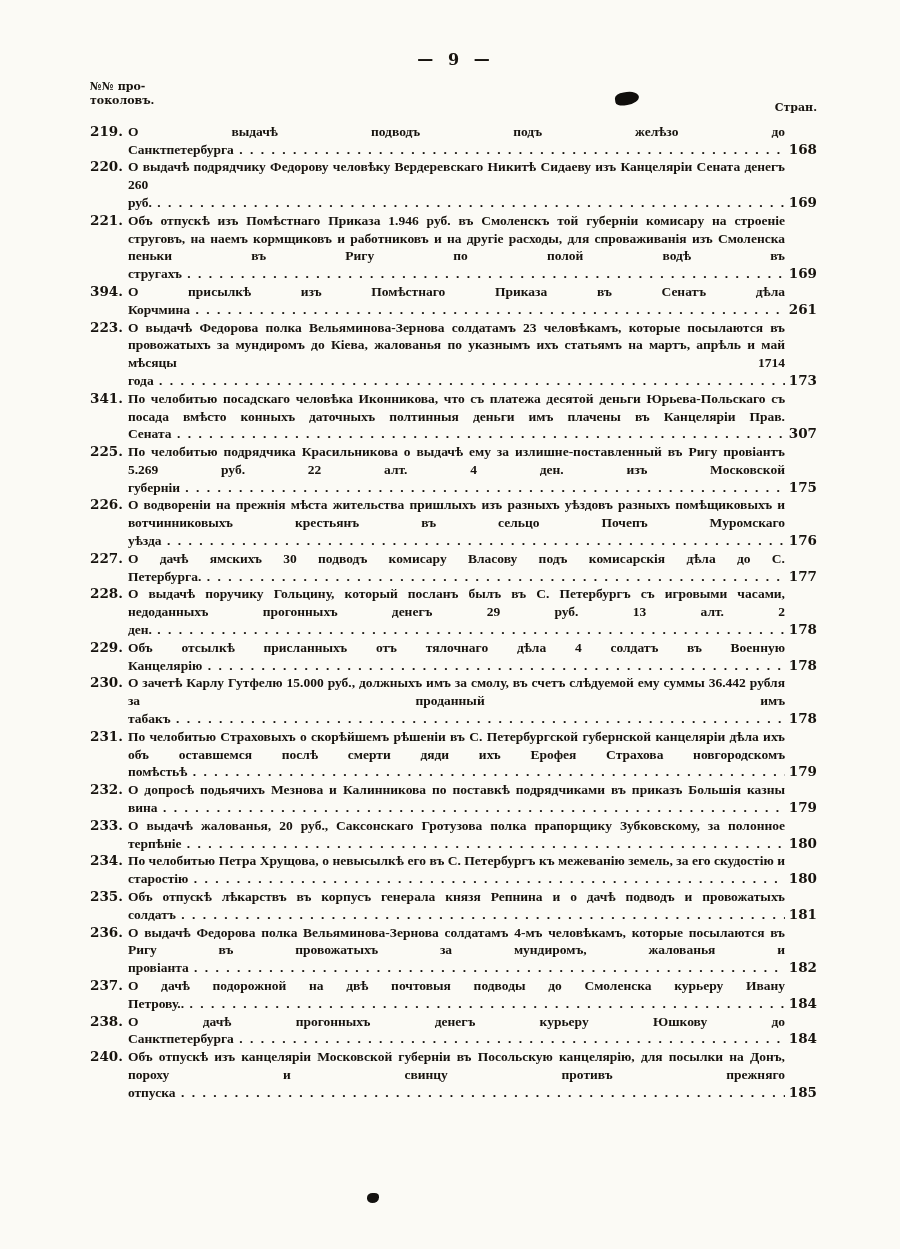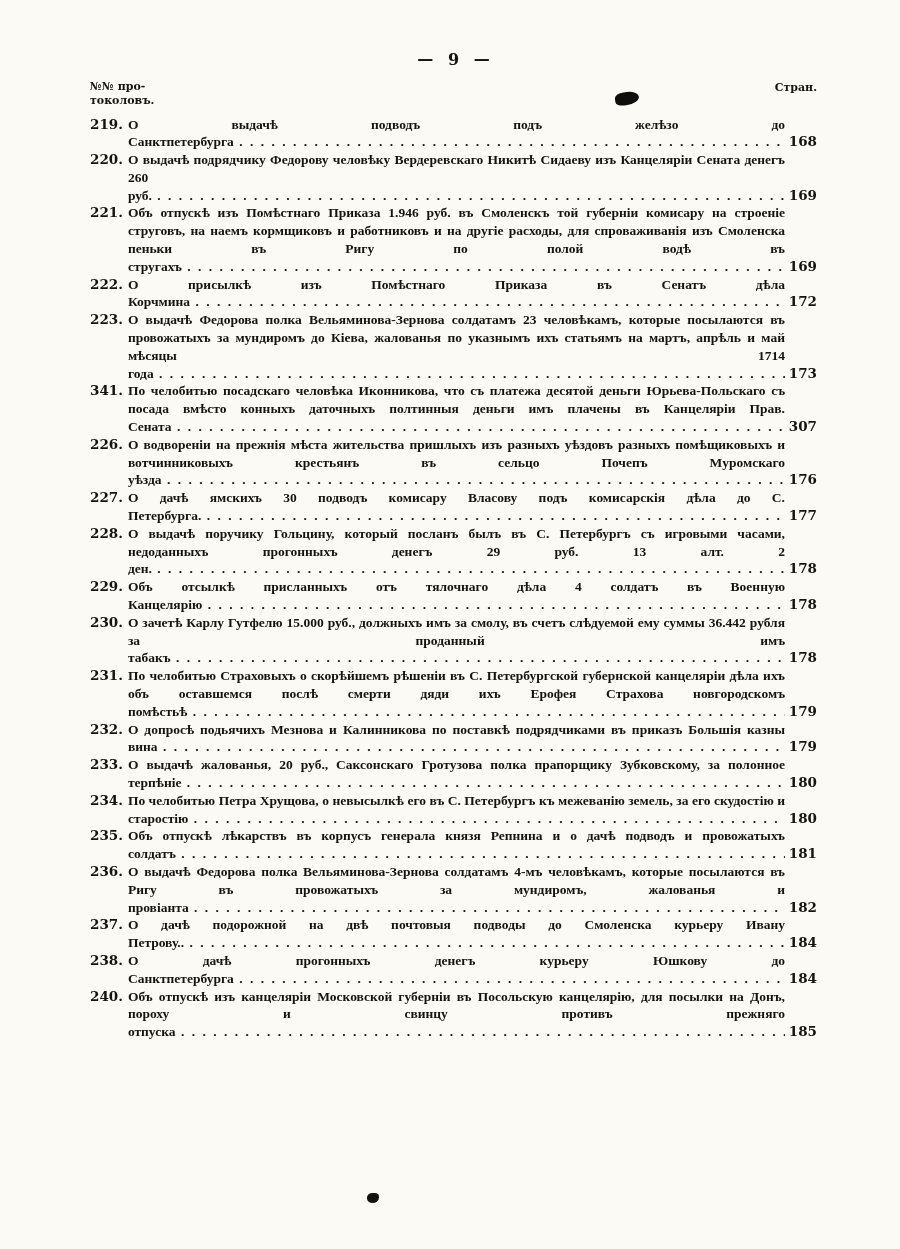--- a/index.html
+++ b/index.html
@@ -20,21 +20,21 @@
   .folio {
     margin-top: 52px; text-align: center;
     font-size: 16px; word-spacing: 9px; line-height: 1;
   }
 
   .colcaps {
     display: flex; justify-content: space-between;
     margin-top: 12px; font-size: 11px; line-height: 1.25;
   }
   .cap-left { text-align: left; }
-  .cap-right { align-self: flex-start; padding-top: 1px; }
+  .cap-right { align-self: flex-start; padding-top: 1px; margin-top: 20px; }
 
   .entries { margin-top: 8px; font-size: 13.5px; line-height: 17.8px; }
 
   .entry { display: flex; align-items: flex-start; }
   .num {
     flex: 0 0 32px; text-align: left; padding-right: 5px;
     white-space: nowrap;
   }
   .etext {
     flex: 1 1 auto; min-width: 0; overflow: hidden;
@@ -92,37 +92,42 @@
     <span class="page">169</span>
   </div>
 
   <div class="entry">
     <span class="num">221.</span>
     <span class="etext">Объ отпускѣ изъ Помѣстнаго Приказа 1.946 руб. въ Смоленскъ той губерніи комисару на строеніе струговъ, на наемъ кормщиковъ и работниковъ и на другіе расходы, для спроваживанія изъ Смоленска пеньки въ Ригу по полой водѣ въ стругахъ</span>
     <span class="page">169</span>
   </div>
 
   <div class="entry">
-    <span class="num">222.</span>
+    <span class="num">394.</span>
     <span class="etext">О присылкѣ изъ Помѣстнаго Приказа въ Сенатъ дѣла Корчмина</span>
-    <span class="page">172</span>
+    <span class="page">261</span>
   </div>
 
   <div class="entry">
     <span class="num">223.</span>
     <span class="etext">О выдачѣ Федорова полка Вельяминова-Зернова солдатамъ 23 человѣкамъ, которые посылаются въ провожатыхъ за мундиромъ до Кіева, жалованья по указнымъ ихъ статьямъ на мартъ, апрѣль и май мѣсяцы 1714 года</span>
     <span class="page">173</span>
   </div>
 
   <div class="entry">
     <span class="num">341.</span>
     <span class="etext">По челобитью посадскаго человѣка Иконникова, что съ платежа десятой деньги Юрьева-Польскаго съ посада вмѣсто конныхъ даточныхъ полтинныя деньги имъ плачены въ Канцеляріи Прав. Сената</span>
     <span class="page">307</span>
   </div>
 
+  <div class="entry">
+    <span class="num">225.</span>
+    <span class="etext">По челобитью подрядчика Красильникова о выдачѣ ему за излишне-поставленный въ Ригу провіантъ 5.269 руб. 22 алт. 4 ден. изъ Московской губерніи</span>
+    <span class="page">175</span>
+  </div>
 
   <div class="entry">
     <span class="num">226.</span>
     <span class="etext">О водвореніи на прежнія мѣста жительства пришлыхъ изъ разныхъ уѣздовъ разныхъ помѣщиковыхъ и вотчинниковыхъ крестьянъ въ сельцо Почепъ Муромскаго уѣзда</span>
     <span class="page">176</span>
   </div>
 
   <div class="entry">
     <span class="num">227.</span>
     <span class="etext">О дачѣ ямскихъ 30 подводъ комисару Власову подъ комисарскія дѣла до С. Петербурга.</span>

